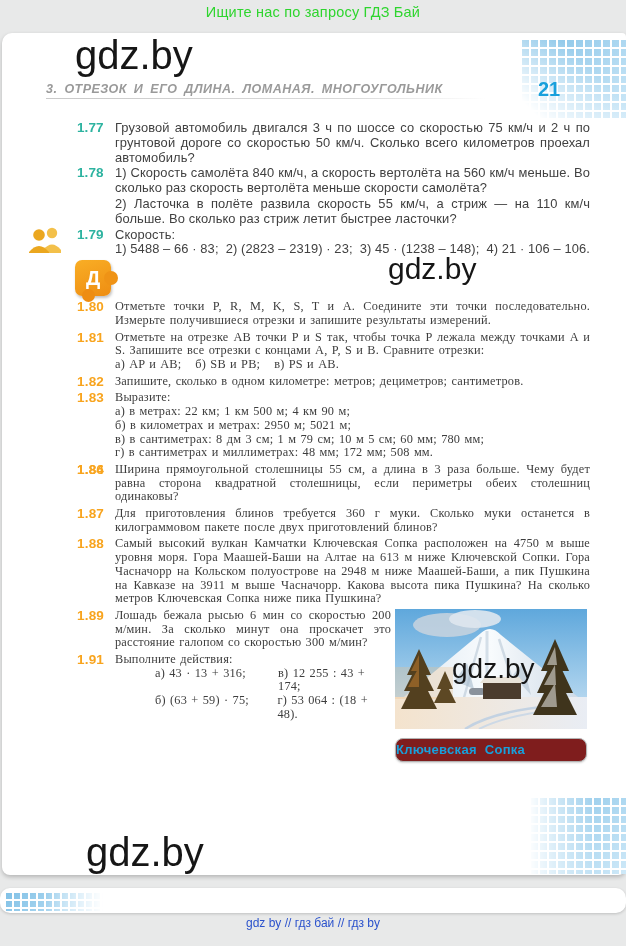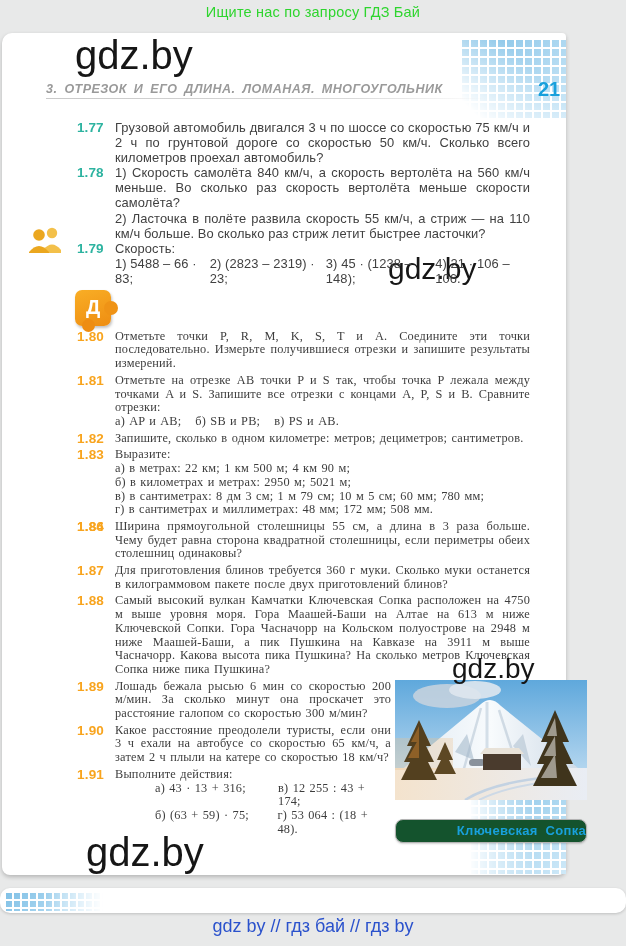--- a/index.html
+++ b/index.html
@@ -2,21 +2,21 @@
 <html><head>
 <meta charset="utf-8">
 <style>
   html,body{margin:0;padding:0;}
   .page{position:relative;width:626px;height:946px;background:#e8e9e9;overflow:hidden;
         font-family:"Liberation Sans",sans-serif;}
   
   .banner{position:absolute;top:4px;left:0;width:100%;text-align:center;
           font-size:14.5px;color:#2ed52e;letter-spacing:.2px;}
   
-  .card{position:absolute;left:2px;top:33px;width:564px;height:842px;background:#ffffff;
+  .card{position:absolute;left:2px;top:33px;width:624px;height:842px;background:#ffffff;
         border-radius:10px 4px 8px 8px;box-shadow:0 2px 4px rgba(0,0,0,.22);}
   
   .mosaic{position:absolute;
      background-color:#a9d7f0;
      background-image:
        linear-gradient(to right,#ffffff 2px,rgba(255,255,255,0) 2px),
        linear-gradient(to bottom,#ffffff 2px,rgba(255,255,255,0) 2px),
        linear-gradient(135deg,#7fc0e6,#cfe9f8);
      background-size:9px 9px,9px 9px,100% 100%;}
   .mosaic.tr{right:0;top:5px;width:106px;height:80px;
@@ -68,30 +68,30 @@
   .items-row{display:flex;gap:14px;}
   .two-col{display:flex;margin-left:40px;}
   .two-col .c1{width:124px;}
   
   .bottom{display:flex;align-items:flex-start;}
   .bottom-left{width:366px;}
   .bottom-left .prob{padding-right:2px;}
   .bottom-right{width:192px;margin-left:2px;}
   .photo{width:192px;height:120px;overflow:hidden;}
   .photo svg{display:block;}
-  .caption-box{margin-top:19px;width:190px;height:22px;border:1px solid #b3b3b3;border-radius:8px;
-     box-shadow:0 1px 2px rgba(0,0,0,.18);display:flex;align-items:center;justify-content:flex-end;
-     background:#14532d;}
+  .caption-box{margin-top:9px;width:190px;height:22px;border:1px solid #b3b3b3;border-radius:8px;
+     box-shadow:0 1px 2px rgba(0,0,0,.18);display:flex;align-items:center;justify-content:flex-start;
+     background:#7f1d1d;}
   .caption-box span{color:#18a0dc;font-weight:700;font-size:13px;letter-spacing:.3px;
      word-spacing:4px;font-family:"Liberation Sans",sans-serif;}
   
   .footer-strip{position:absolute;left:0;top:888px;width:626px;height:25px;background:#fff;
      border-radius:10px;box-shadow:0 1px 3px rgba(0,0,0,.18);}
   .footer-links{position:absolute;top:916px;left:0;width:100%;text-align:center;
-     font-size:18px;color:#2b52cc;}
+     font-size:12px;color:#2b52cc;}
 </style>
 </head>
 <body>
 
 <div class="page">
 
   <div class="banner">Ищите нас по запросу ГДЗ Бай</div>
 
   <div class="card">
     <div class="mosaic tr"></div>
@@ -193,24 +193,20 @@
       </div>
 
       <div class="bottom">
         <div class="bottom-left">
 
           <div class="prob serif">
             <span class="num orange">1.89</span>
             <p>Лошадь бежала рысью 6 мин со скоростью 200 м/мин. За сколько минут она проскачет это расстояние галопом со скоростью 300 м/мин?</p>
           </div>
 
-          <div class="prob serif">
-            <span class="num orange">1.90</span>
-            <p>Какое расстояние преодолели туристы, если они 3 ч ехали на автобусе со скоростью 65 км/ч, а затем 2 ч плыли на катере со скоростью 18 км/ч?</p>
-          </div>
 
           <div class="prob serif">
             <span class="num orange">1.91</span>
             <p>Выполните действия:</p>
             <div class="two-col">
               <span class="c1">а) 43 · 13 + 316;</span>
               <span>в) 12 255 : 43 + 174;</span>
             </div>
             <div class="two-col">
               <span class="c1">б) (63 + 59) · 75;</span>

